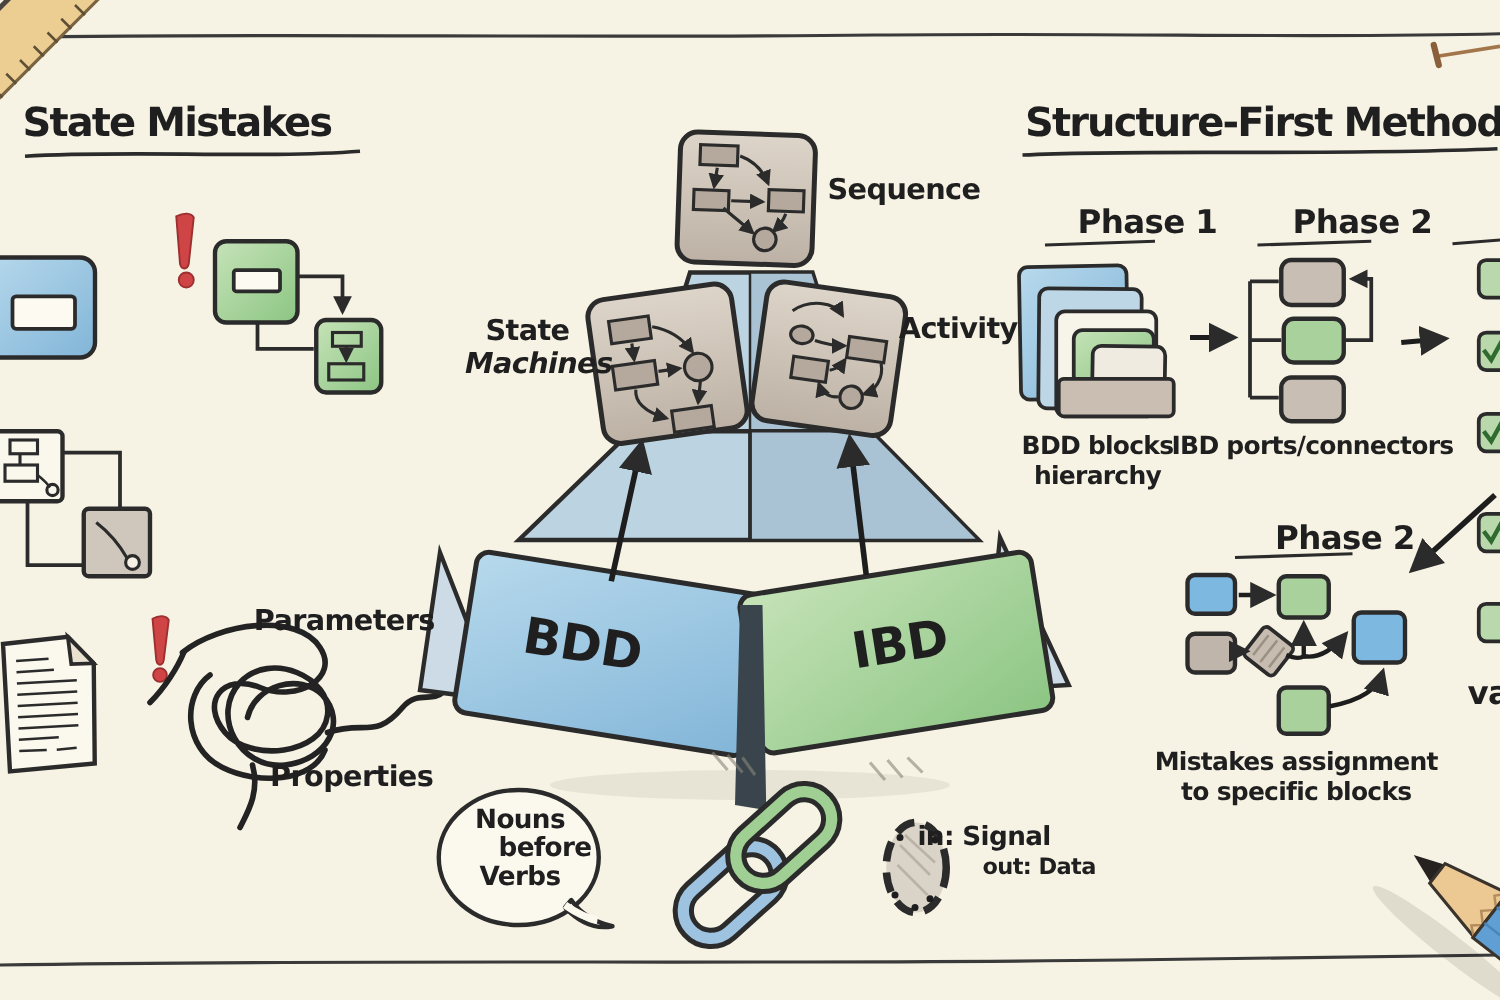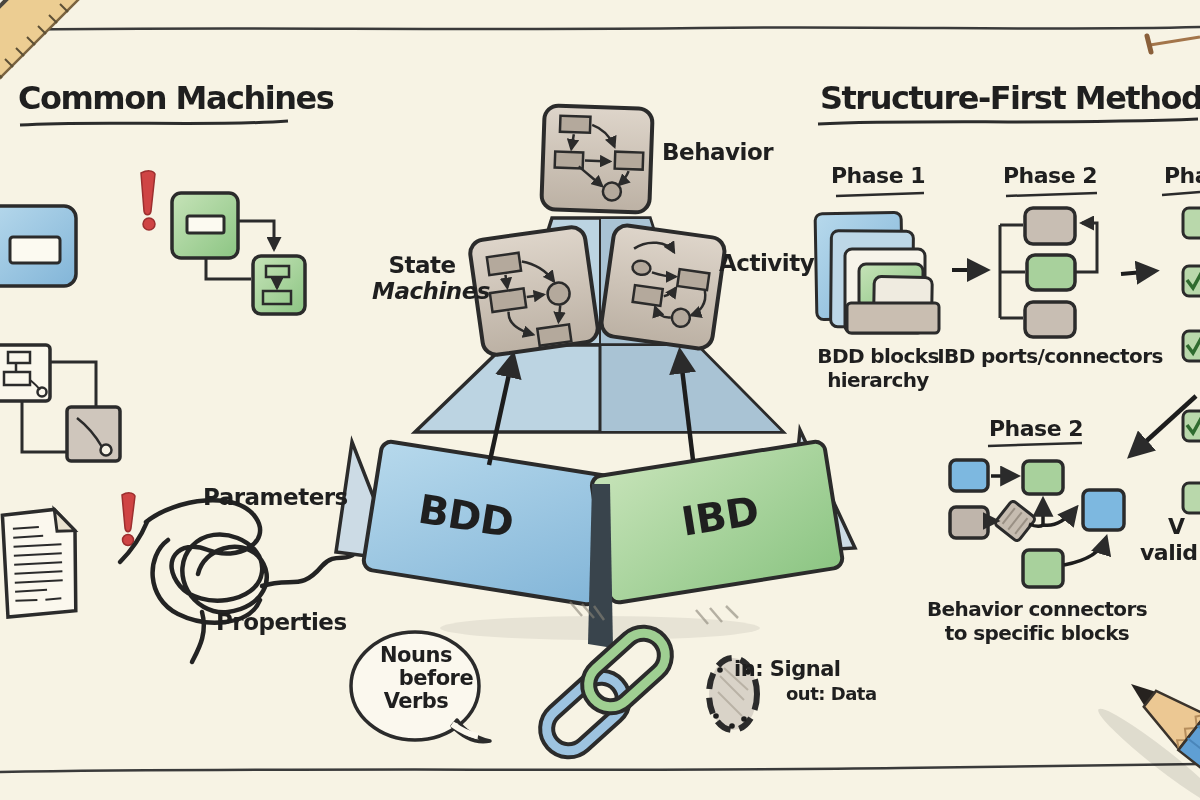--- a/index.html
+++ b/index.html
@@ -1,21 +1,21 @@
 <!DOCTYPE html>
 <html><head>
 <meta charset="utf-8">
 <style>
   html,body{margin:0;padding:0;}
   #stage{position:relative;width:1200px;height:800px;background:#f7f3e4;overflow:hidden;
          font-family:"DejaVu Sans",sans-serif;}
   .lbl{position:absolute;font-weight:bold;color:#1f1f1f;letter-spacing:-0.5px;line-height:1;white-space:nowrap;}
   .center{text-align:center;}
   .title{font-size:32px;letter-spacing:-1.5px;}
-  .phase{font-size:22px;}
+  .phase{font-size:26px;margin-left:34px;}
   .cap{font-size:20px;letter-spacing:-0.6px;}
   .small{font-size:23px;}
   svg{position:absolute;left:0;top:0;}
 </style>
 </head>
 <body>
 
 <div id="stage">
 
 <svg width="1200" height="800" viewBox="0 0 1200 800">
@@ -317,37 +317,37 @@
     <ellipse cx="70" cy="40" rx="80" ry="10" fill="#00000018"></ellipse>
     <polygon points="0,0 24,-9 24,9" fill="#26221f"></polygon>
     <polygon points="24,-10 78,-22 78,22 24,10" fill="#ecc893" stroke="#3a332c" stroke-width="2.5"></polygon>
     <path d="M78,-22 L71,-14 L79,-6 L70,2 L78,10 L71,16 L78,22" stroke="#b58d5c" stroke-width="2" fill="none"></path>
     <rect x="78" y="-23" width="140" height="46" fill="#5f9fd4" stroke="#3a332c" stroke-width="2.5"></rect>
     <line x1="78" y1="-8" x2="218" y2="-8" stroke="#4a86ba" stroke-width="2"></line>
     <line x1="78" y1="8" x2="218" y2="8" stroke="#4a86ba" stroke-width="2"></line>
   </g>
 </svg>
 
-<div class="lbl title" style="left:18px;top:82px;">Common Machines</div>
+<div class="lbl title" style="left:18px;top:82px;">State Mistakes</div>
 <div class="lbl title" style="left:820px;top:82px;">Structure-First Methodology</div>
 
 <div class="lbl phase center" style="left:828px;top:165px;width:100px;">Phase 1</div>
 <div class="lbl phase center" style="left:1000px;top:165px;width:100px;">Phase 2</div>
 <div class="lbl phase" style="left:1164px;top:165px;">Pha</div>
 <div class="lbl phase center" style="left:986px;top:418px;width:100px;">Phase 2</div>
 
 <div class="lbl cap center" style="left:778px;top:346px;width:200px;">BDD blocks</div>
 <div class="lbl cap center" style="left:778px;top:370px;width:200px;">hierarchy</div>
 <div class="lbl cap center" style="left:920px;top:346px;width:260px;">IBD ports/connectors</div>
-<div class="lbl cap center" style="left:917px;top:599px;width:240px;">Behavior connectors</div>
+<div class="lbl cap center" style="left:917px;top:599px;width:240px;">Mistakes assignment</div>
 <div class="lbl cap center" style="left:917px;top:623px;width:240px;">to specific blocks</div>
 <div class="lbl phase" style="left:1168px;top:516px;">V</div>
 <div class="lbl phase" style="left:1140px;top:542px;">valid</div>
 
-<div class="lbl small" style="left:662px;top:141px;">Behavior</div>
+<div class="lbl small" style="left:662px;top:141px;">Sequence</div>
 <div class="lbl small center" style="left:372px;top:254px;width:100px;">State</div>
 <div class="lbl small center" style="left:372px;top:280px;width:100px;font-style:italic;">Machines</div>
 <div class="lbl small" style="left:719px;top:252px;text-align:center;">Activity</div>
 
 <div class="lbl center" style="left:416px;top:496px;width:100px;font-size:40px;transform:rotate(9deg);">BDD</div>
 <div class="lbl center" style="left:670px;top:496px;width:100px;font-size:40px;transform:rotate(-9deg);">IBD</div>
 
 <div class="lbl small" style="left:203px;top:486px;">Parameters</div>
 <div class="lbl small" style="left:216px;top:611px;">Properties</div>
 

